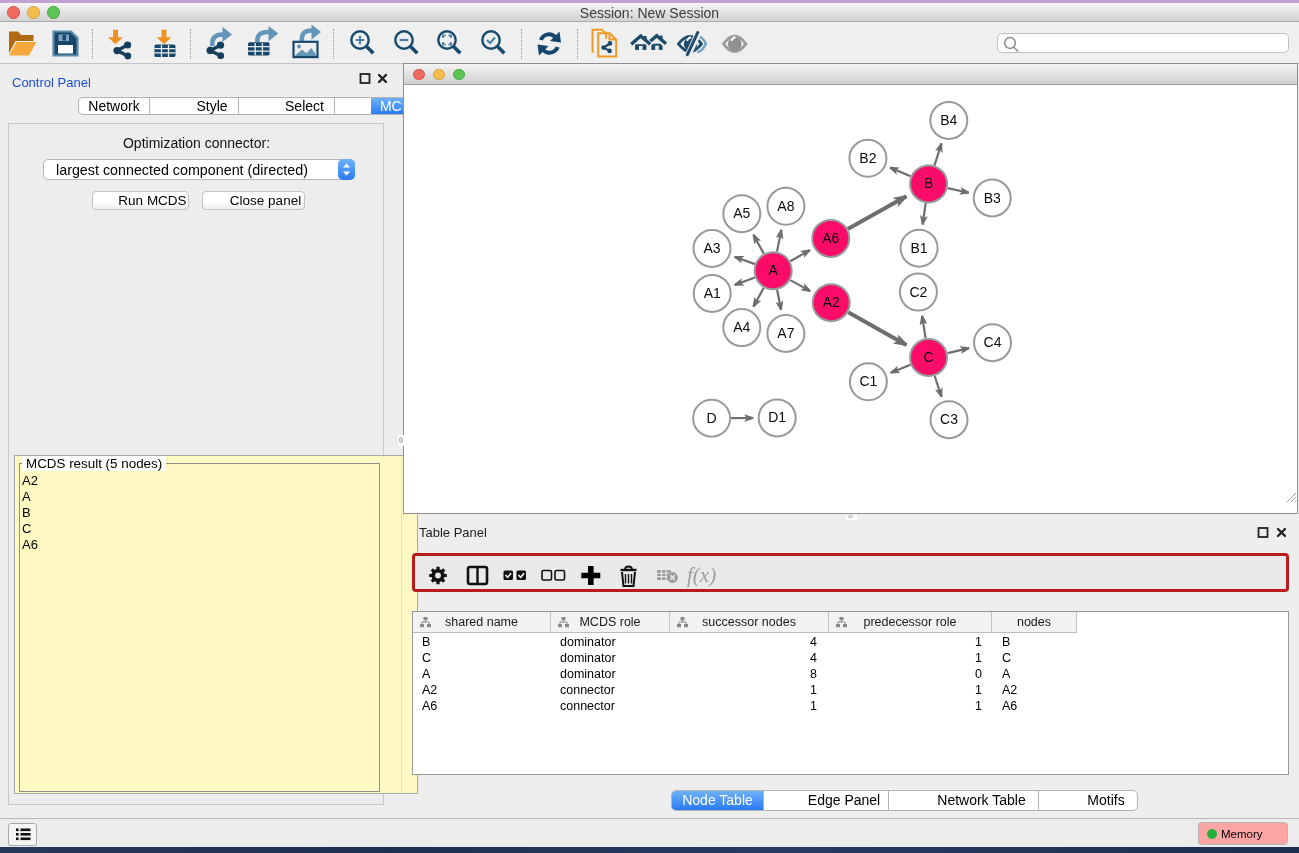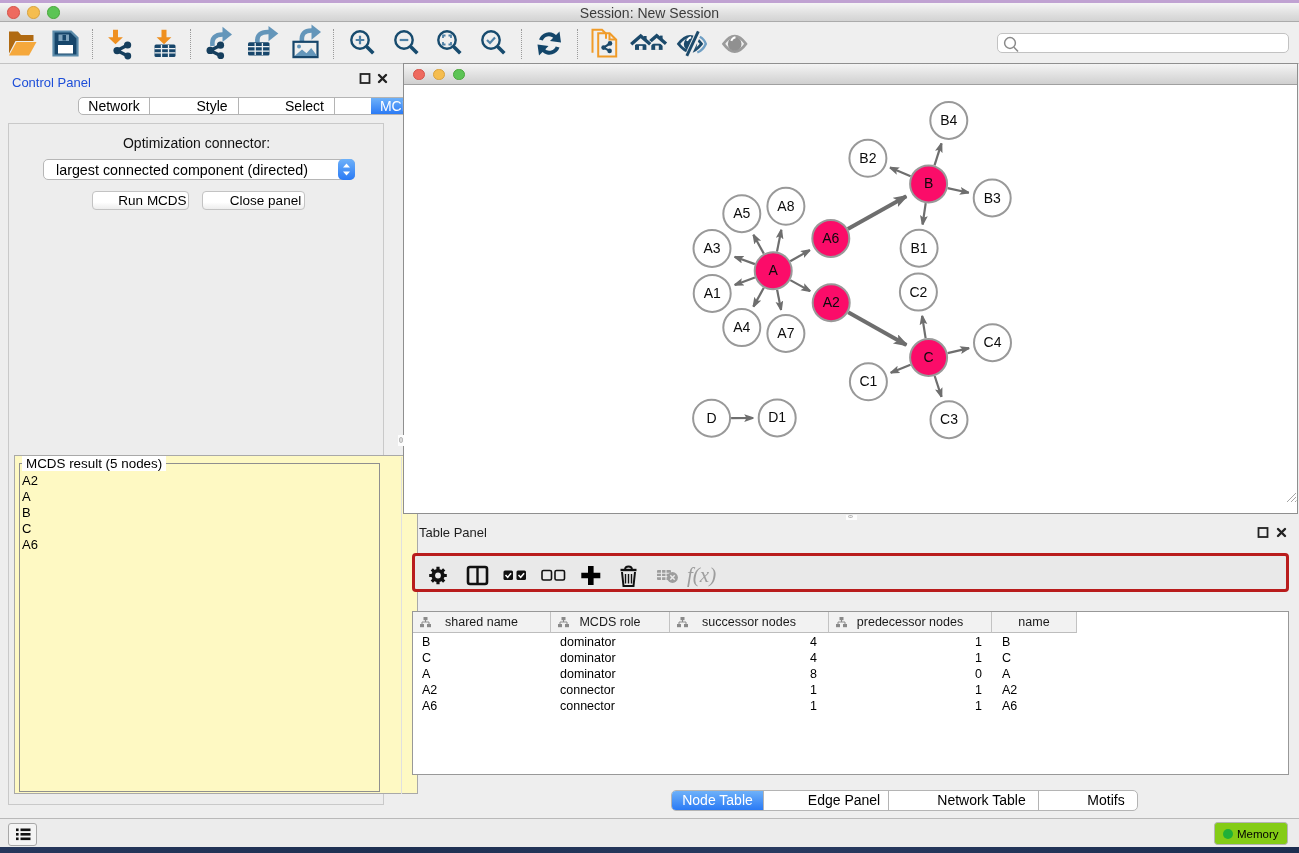--- a/index.html
+++ b/index.html
@@ -55,21 +55,21 @@
 .hcell { position:absolute; top:0; height:21px; background:#f2f2f2; border-right:1px solid #c3c3c3; border-bottom:1px solid #bdbdbd; }
 .hcell span { display:block; text-align:center; font-size:12.5px; color:#1a1a1a; margin-top:3px; }
 .hicon { position:absolute; left:7px; top:5px; }
 .trow { position:absolute; font-size:12.5px; color:#000; height:16px; line-height:16px; }
 #tabsBot { left:671px; top:790px; height:21px; }
 #tabsBot div { line-height:19px; }
 
 
 #statusbar { left:0; top:818px; width:1299px; height:29px; background:#ececec; border-top:1px solid #b9b9b9; }
 #listbtn { position:absolute; left:8px; top:4px; width:29px; height:23px; background:#f4f4f4; border:1px solid #a8a8a8; border-radius:3px; }
-#membtn { position:absolute; right:11px; top:3px; width:74px; height:23px; background:#84cc16; border:1px solid #b5b5b5; border-radius:3.5px; font-size:11.5px; color:#000; }
+#membtn { position:absolute; right:11px; top:3px; width:90px; height:23px; background:#fca5a5; border:1px solid #b5b5b5; border-radius:3.5px; font-size:11.5px; color:#000; }
 #deskBot { left:0; top:847px; width:1299px; height:6px; background:linear-gradient(90deg,#26375c,#1e3052 30%,#283a60 60%,#1c2e50); }
 </style>
 </head>
 <body>
 <div class="abs" id="deskTop"></div>
 <div class="abs" id="titlebar">
   <div class="tl" style="left:7px;background:#ee6a5f;border:1px solid #d5544a;"></div>
   <div class="tl" style="left:27px;background:#f5bd4f;border:1px solid #d9a23e;"></div>
   <div class="tl" style="left:47px;background:#5cc455;border:1px solid #4aa73c;"></div>
   <div class="title">Session: New Session</div>
@@ -394,32 +394,32 @@
     <svg class="hicon" width="11" height="11" viewBox="0 0 11 11">
         <g fill="#8a8a8a">
           <rect x="3.5" y="0" width="4" height="3.2"></rect>
           <rect x="0" y="7" width="4" height="3.2"></rect>
           <rect x="7" y="7" width="4" height="3.2"></rect>
           <path d="M5.5 3 v2 M2 7 v-2 h7 v2" stroke="#8a8a8a" fill="none"></path>
         </g>
       </svg>
     </div>
   <div class="hcell" style="left:416px;width:163px;">
-      <span>predecessor nodes</span>
+      <span>predecessor role</span>
     <svg class="hicon" width="11" height="11" viewBox="0 0 11 11">
         <g fill="#8a8a8a">
           <rect x="3.5" y="0" width="4" height="3.2"></rect>
           <rect x="0" y="7" width="4" height="3.2"></rect>
           <rect x="7" y="7" width="4" height="3.2"></rect>
           <path d="M5.5 3 v2 M2 7 v-2 h7 v2" stroke="#8a8a8a" fill="none"></path>
         </g>
       </svg>
     </div>
   <div class="hcell" style="left:579px;width:85px;">
-      <span>name</span>
+      <span>nodes</span>
     </div>
   <div class="trow" style="left:9px;top:22px;">B<br>C<br>A<br>A2<br>A6</div>
   <div class="trow" style="left:147px;top:22px;">dominator<br>dominator<br>dominator<br>connector<br>connector</div>
   <div class="trow" style="left:310px;top:22px;width:94px;text-align:right;">4<br>4<br>8<br>1<br>1</div>
   <div class="trow" style="left:475px;top:22px;width:94px;text-align:right;">1<br>1<br>0<br>1<br>1</div>
   <div class="trow" style="left:589px;top:22px;">B<br>C<br>A<br>A2<br>A6</div>
 </div>
 <div class="seg" id="tabsBot">
   <div class="on" style="width:92px;">Node Table</div>
   <div style="width:89px;">Edge Panel</div>

